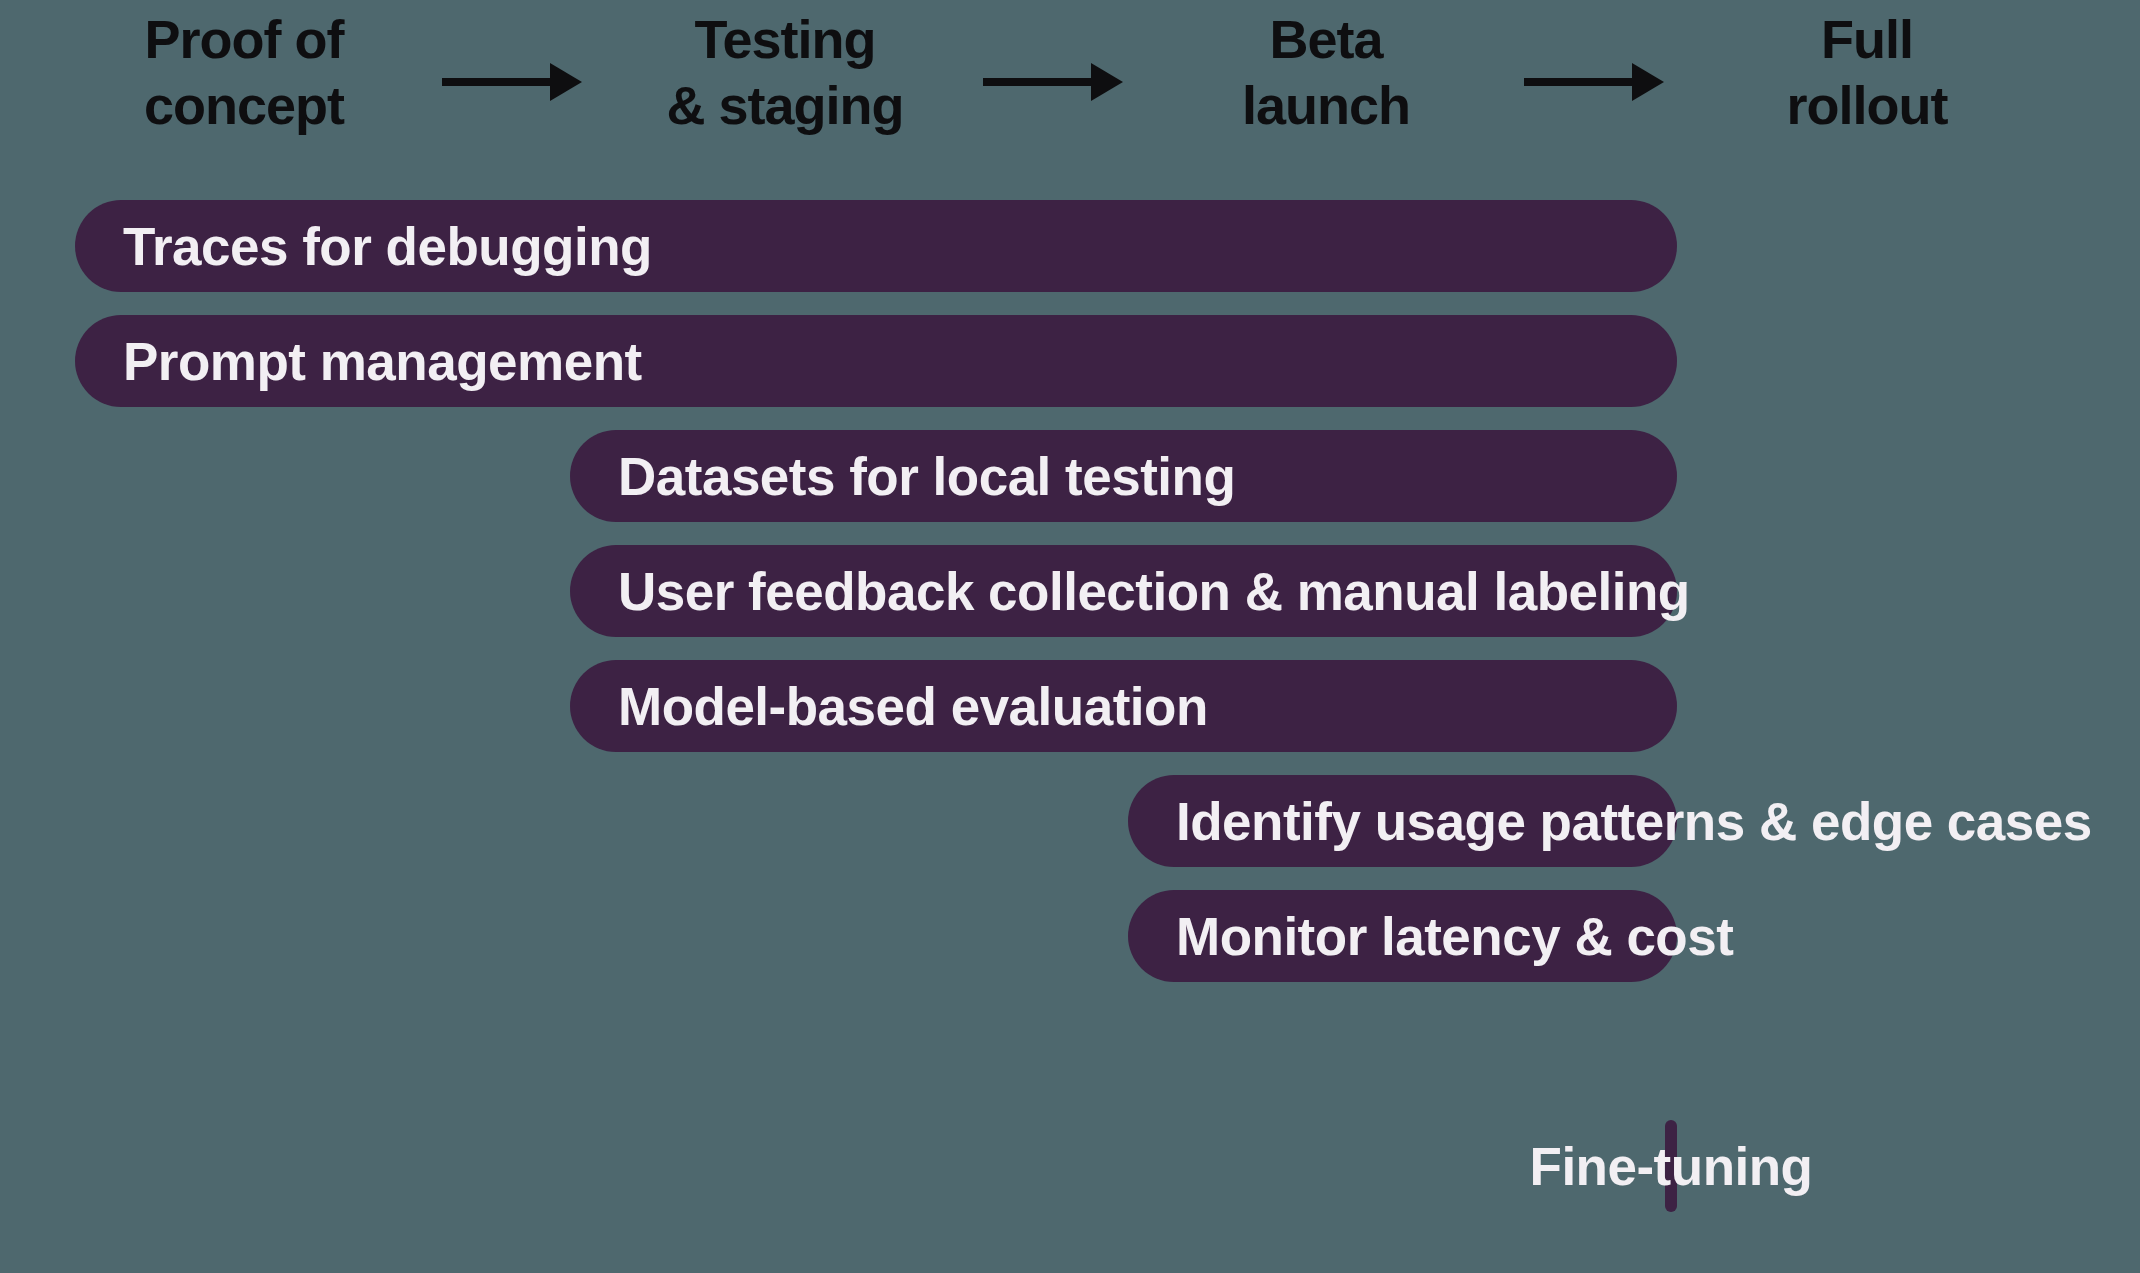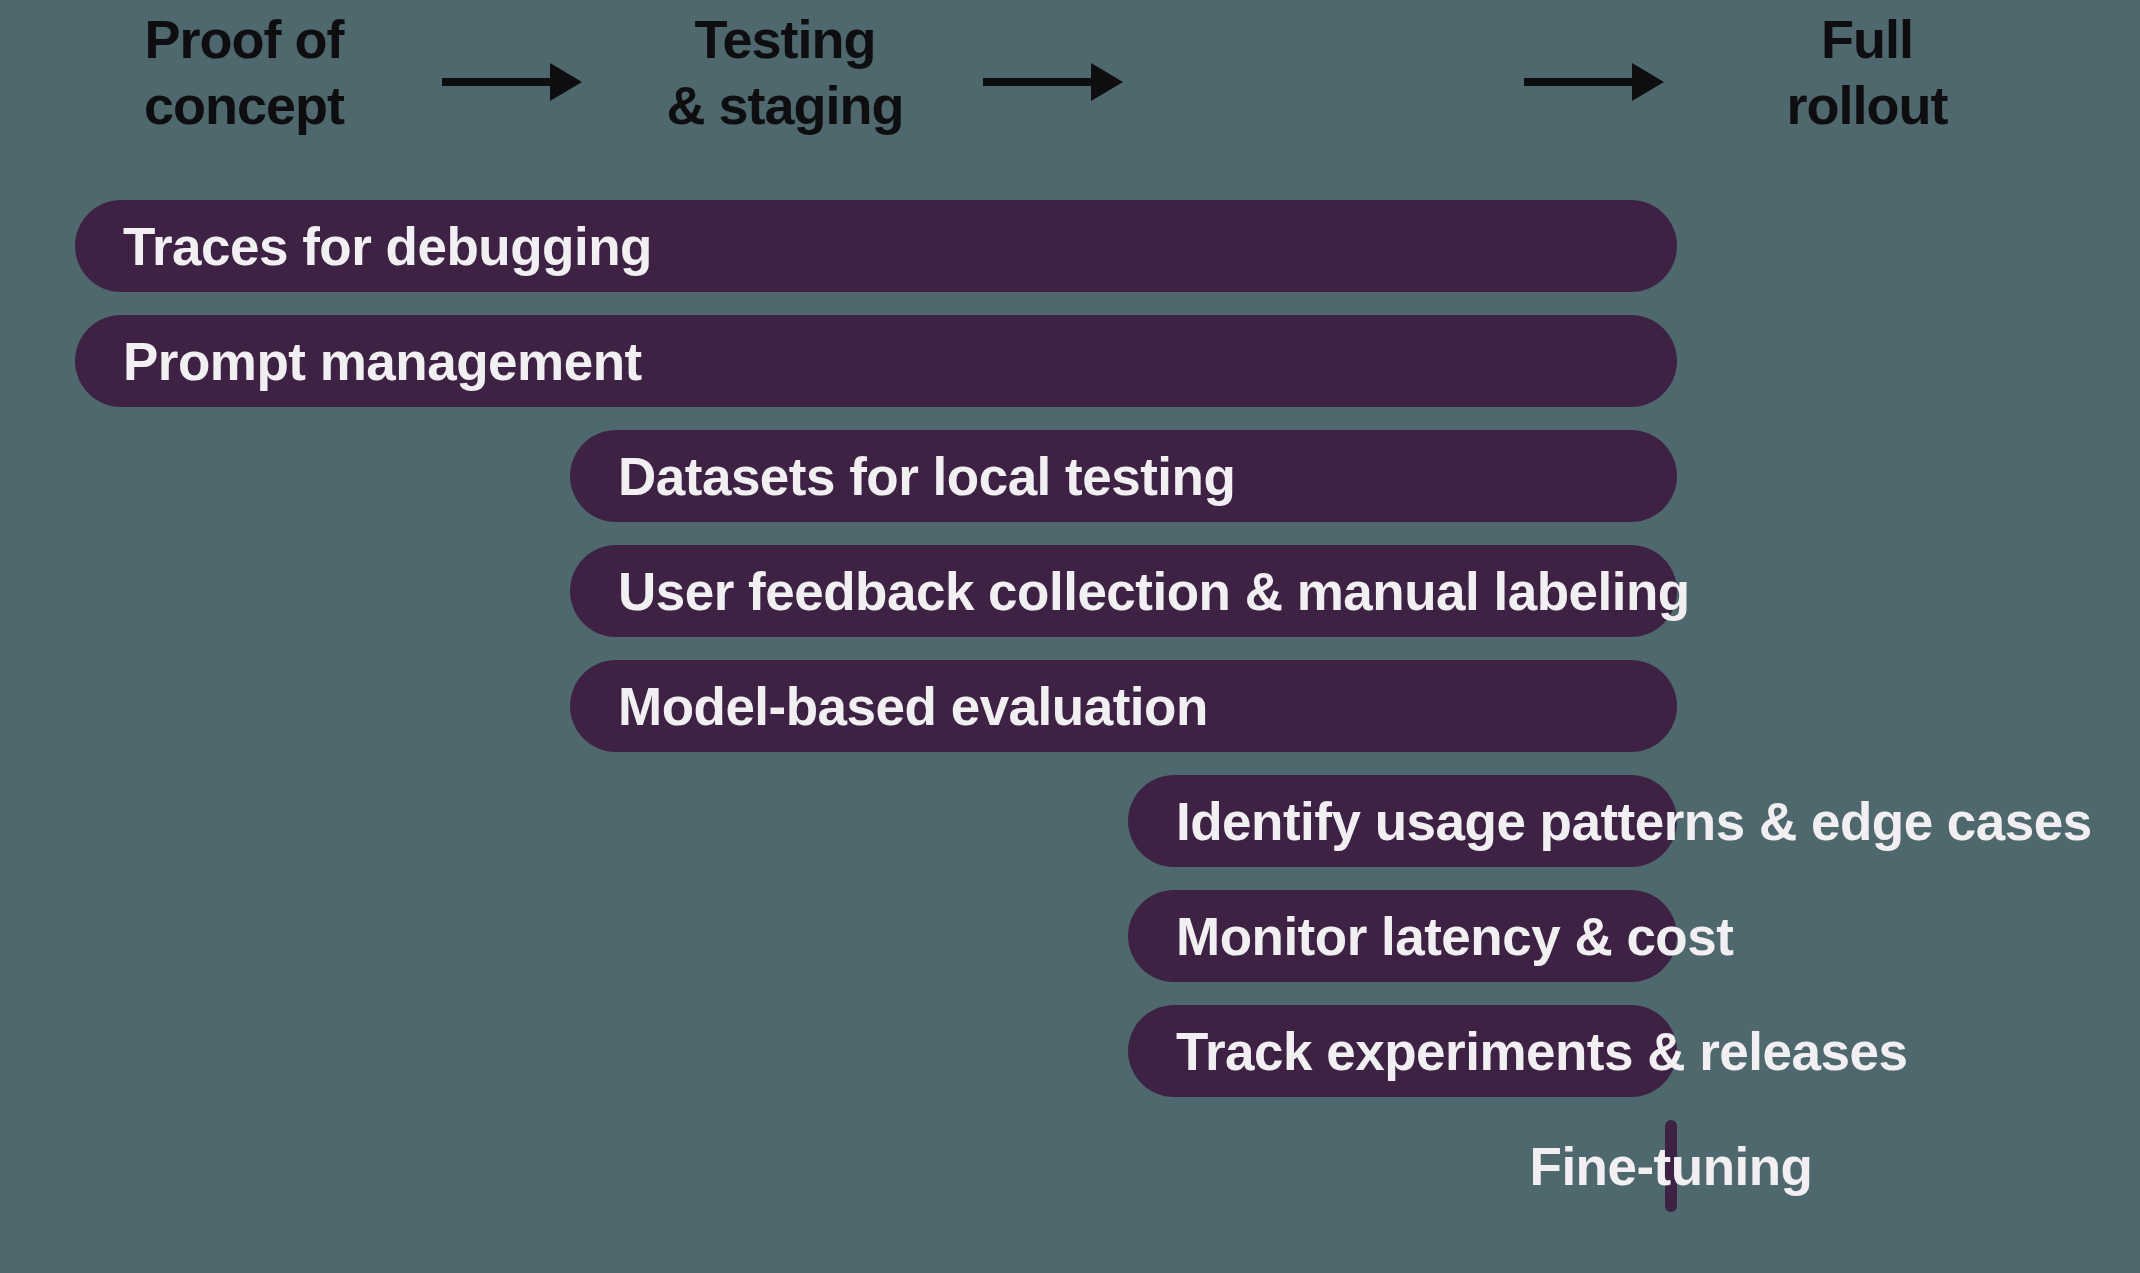--- a/index.html
+++ b/index.html
@@ -111,20 +111,24 @@
     <div>&amp; staging</div>
   </div>
 
   <div class="arrow arrow-2">
     <svg viewBox="0 0 140 40" aria-hidden="true">
       <rect x="0" y="16" width="114" height="8" fill="currentColor"></rect>
       <polygon points="108,1 140,20 108,39" fill="currentColor"></polygon>
     </svg>
   </div>
 
+  <div class="phase phase-3">
+    <div>Beta</div>
+    <div>launch</div>
+  </div>
 
   <div class="arrow arrow-3">
     <svg viewBox="0 0 140 40" aria-hidden="true">
       <rect x="0" y="16" width="114" height="8" fill="currentColor"></rect>
       <polygon points="108,1 140,20 108,39" fill="currentColor"></polygon>
     </svg>
   </div>
 
   <div class="phase phase-4">
     <div>Full</div>
@@ -152,21 +156,18 @@
   </div>
 
   <div class="bar r6 c2">
     <span>Monitor latency &amp; cost</span>
   </div>
 
   <div class="bar r5 c2">
     <span>Identify usage patterns &amp; edge cases</span>
   </div>
 
-  <div class="bar r7 c2">
-    <span>Track experiments &amp; releases</span>
-  </div>
 
   <div class="bar r8 c3 center">
     <span>Fine-tuning</span>
   </div>
 
 </div>
 
 </body></html>

